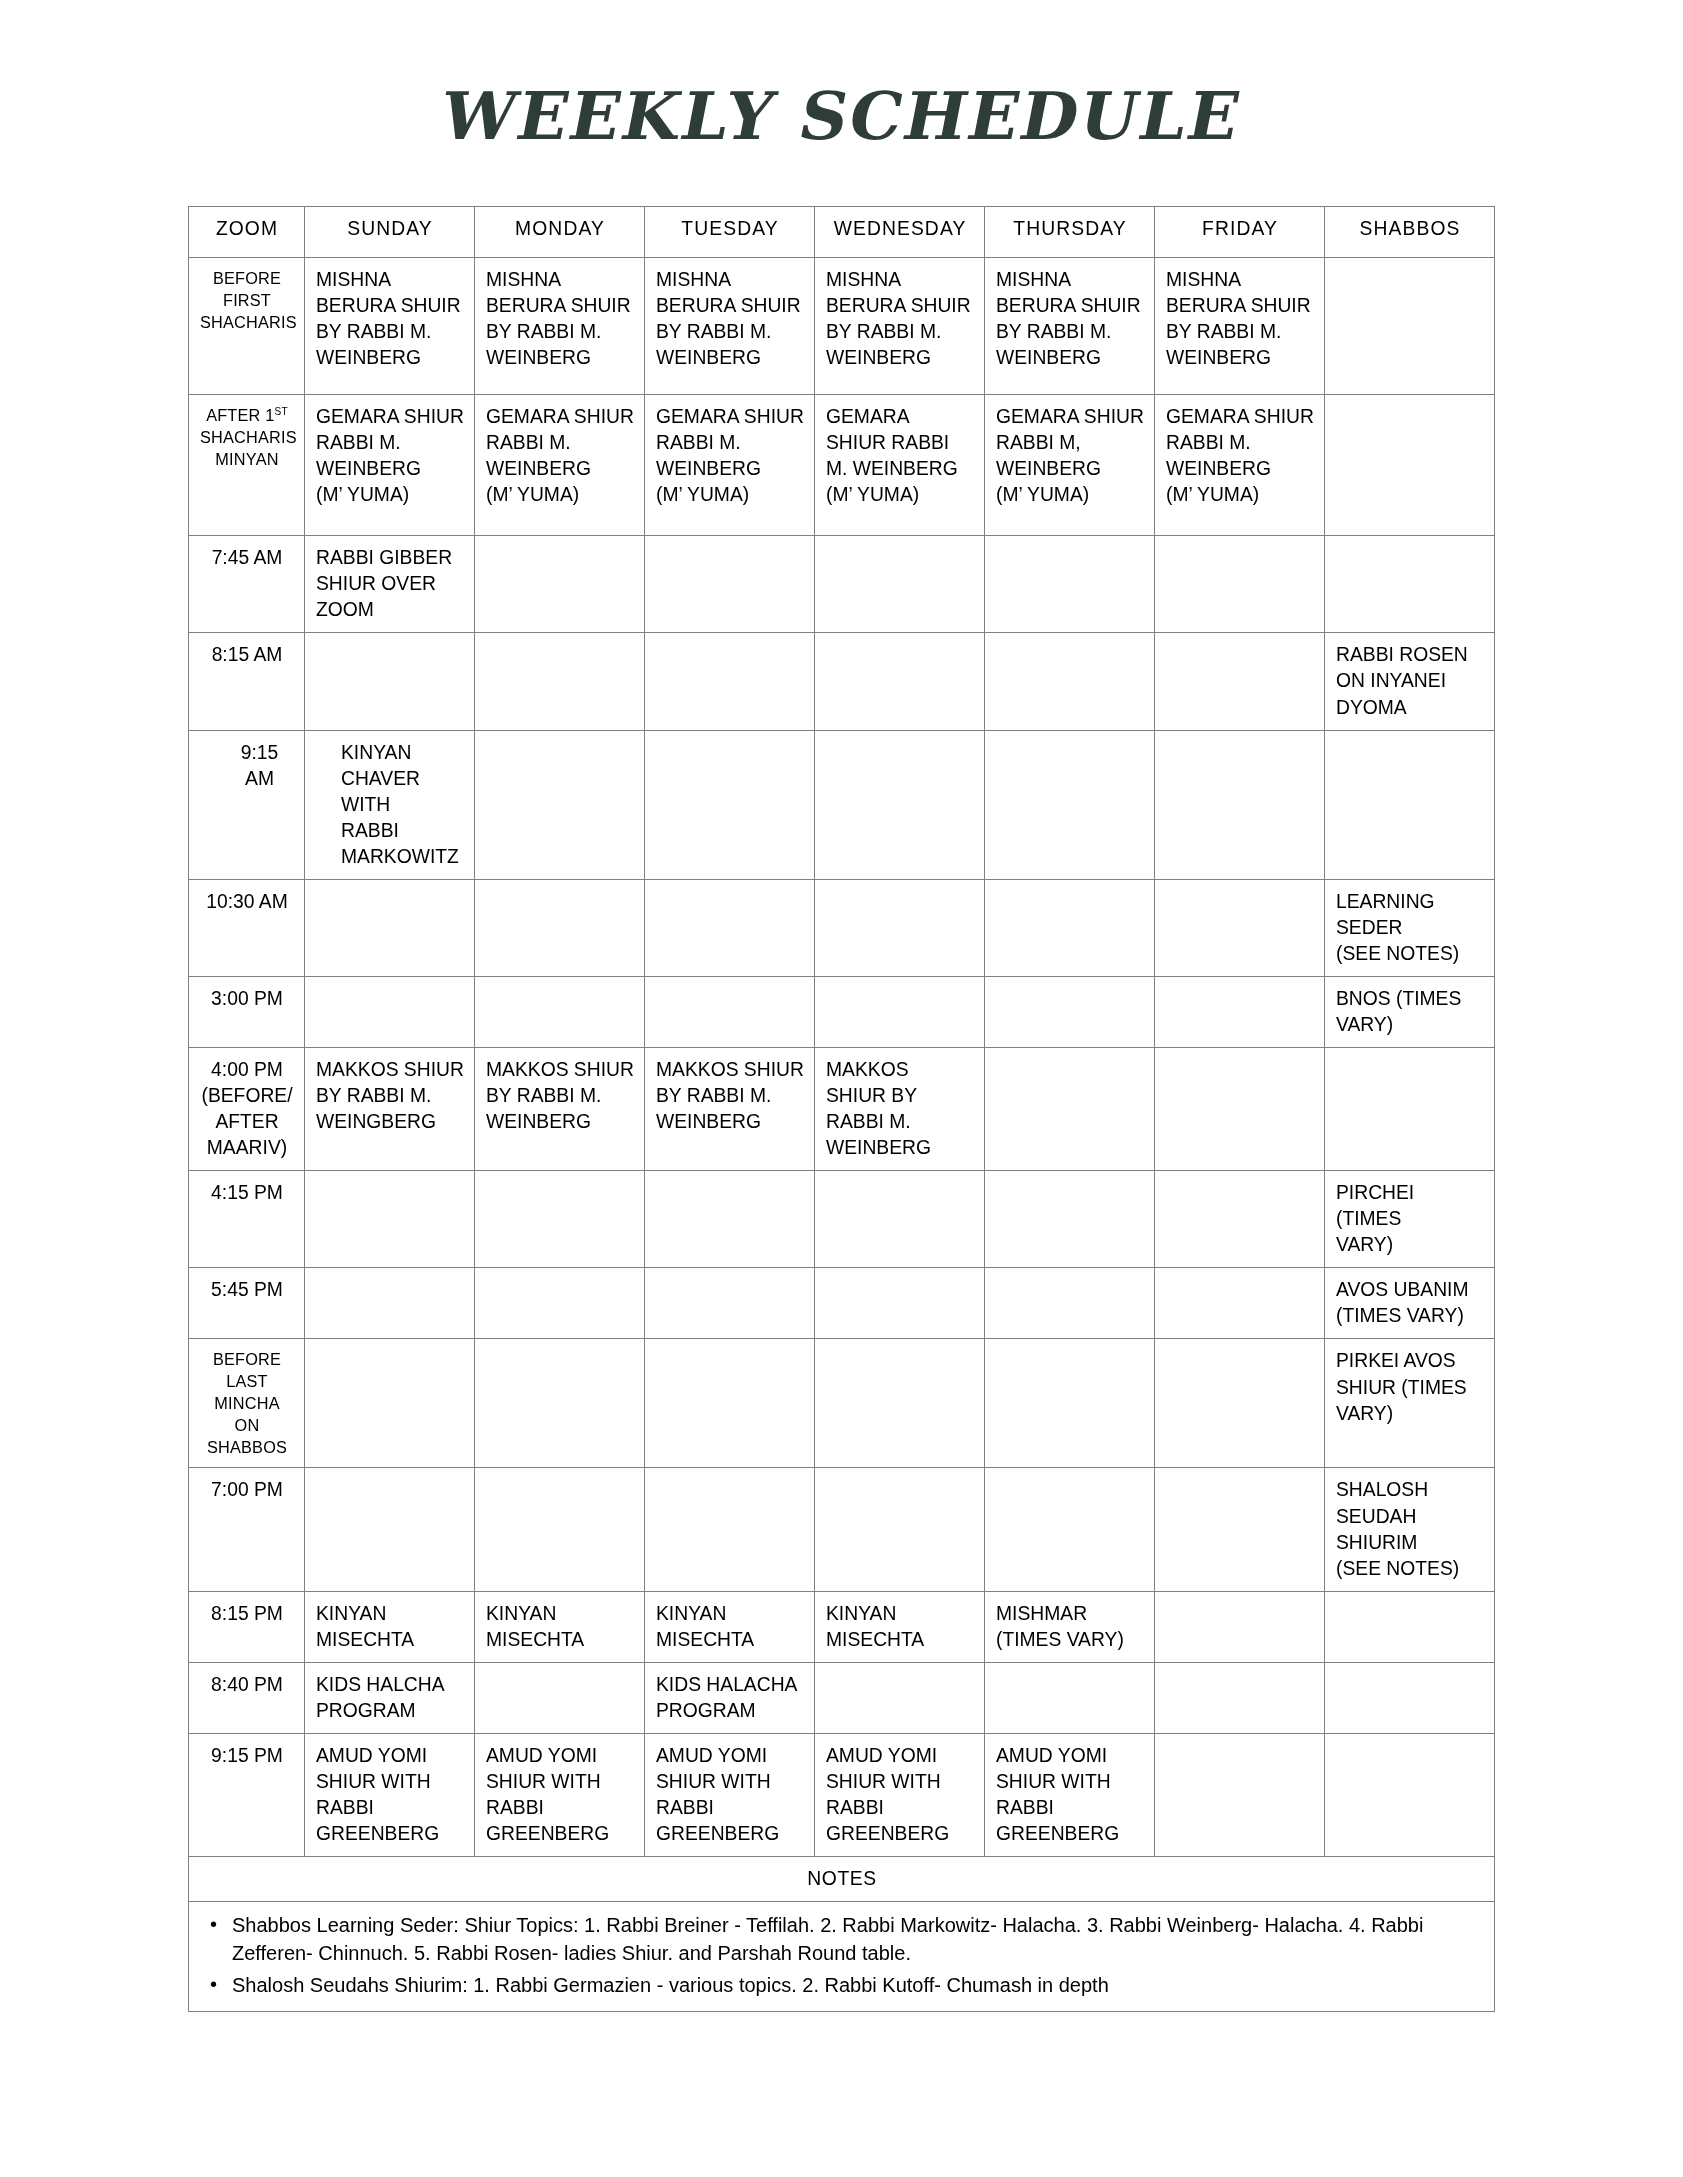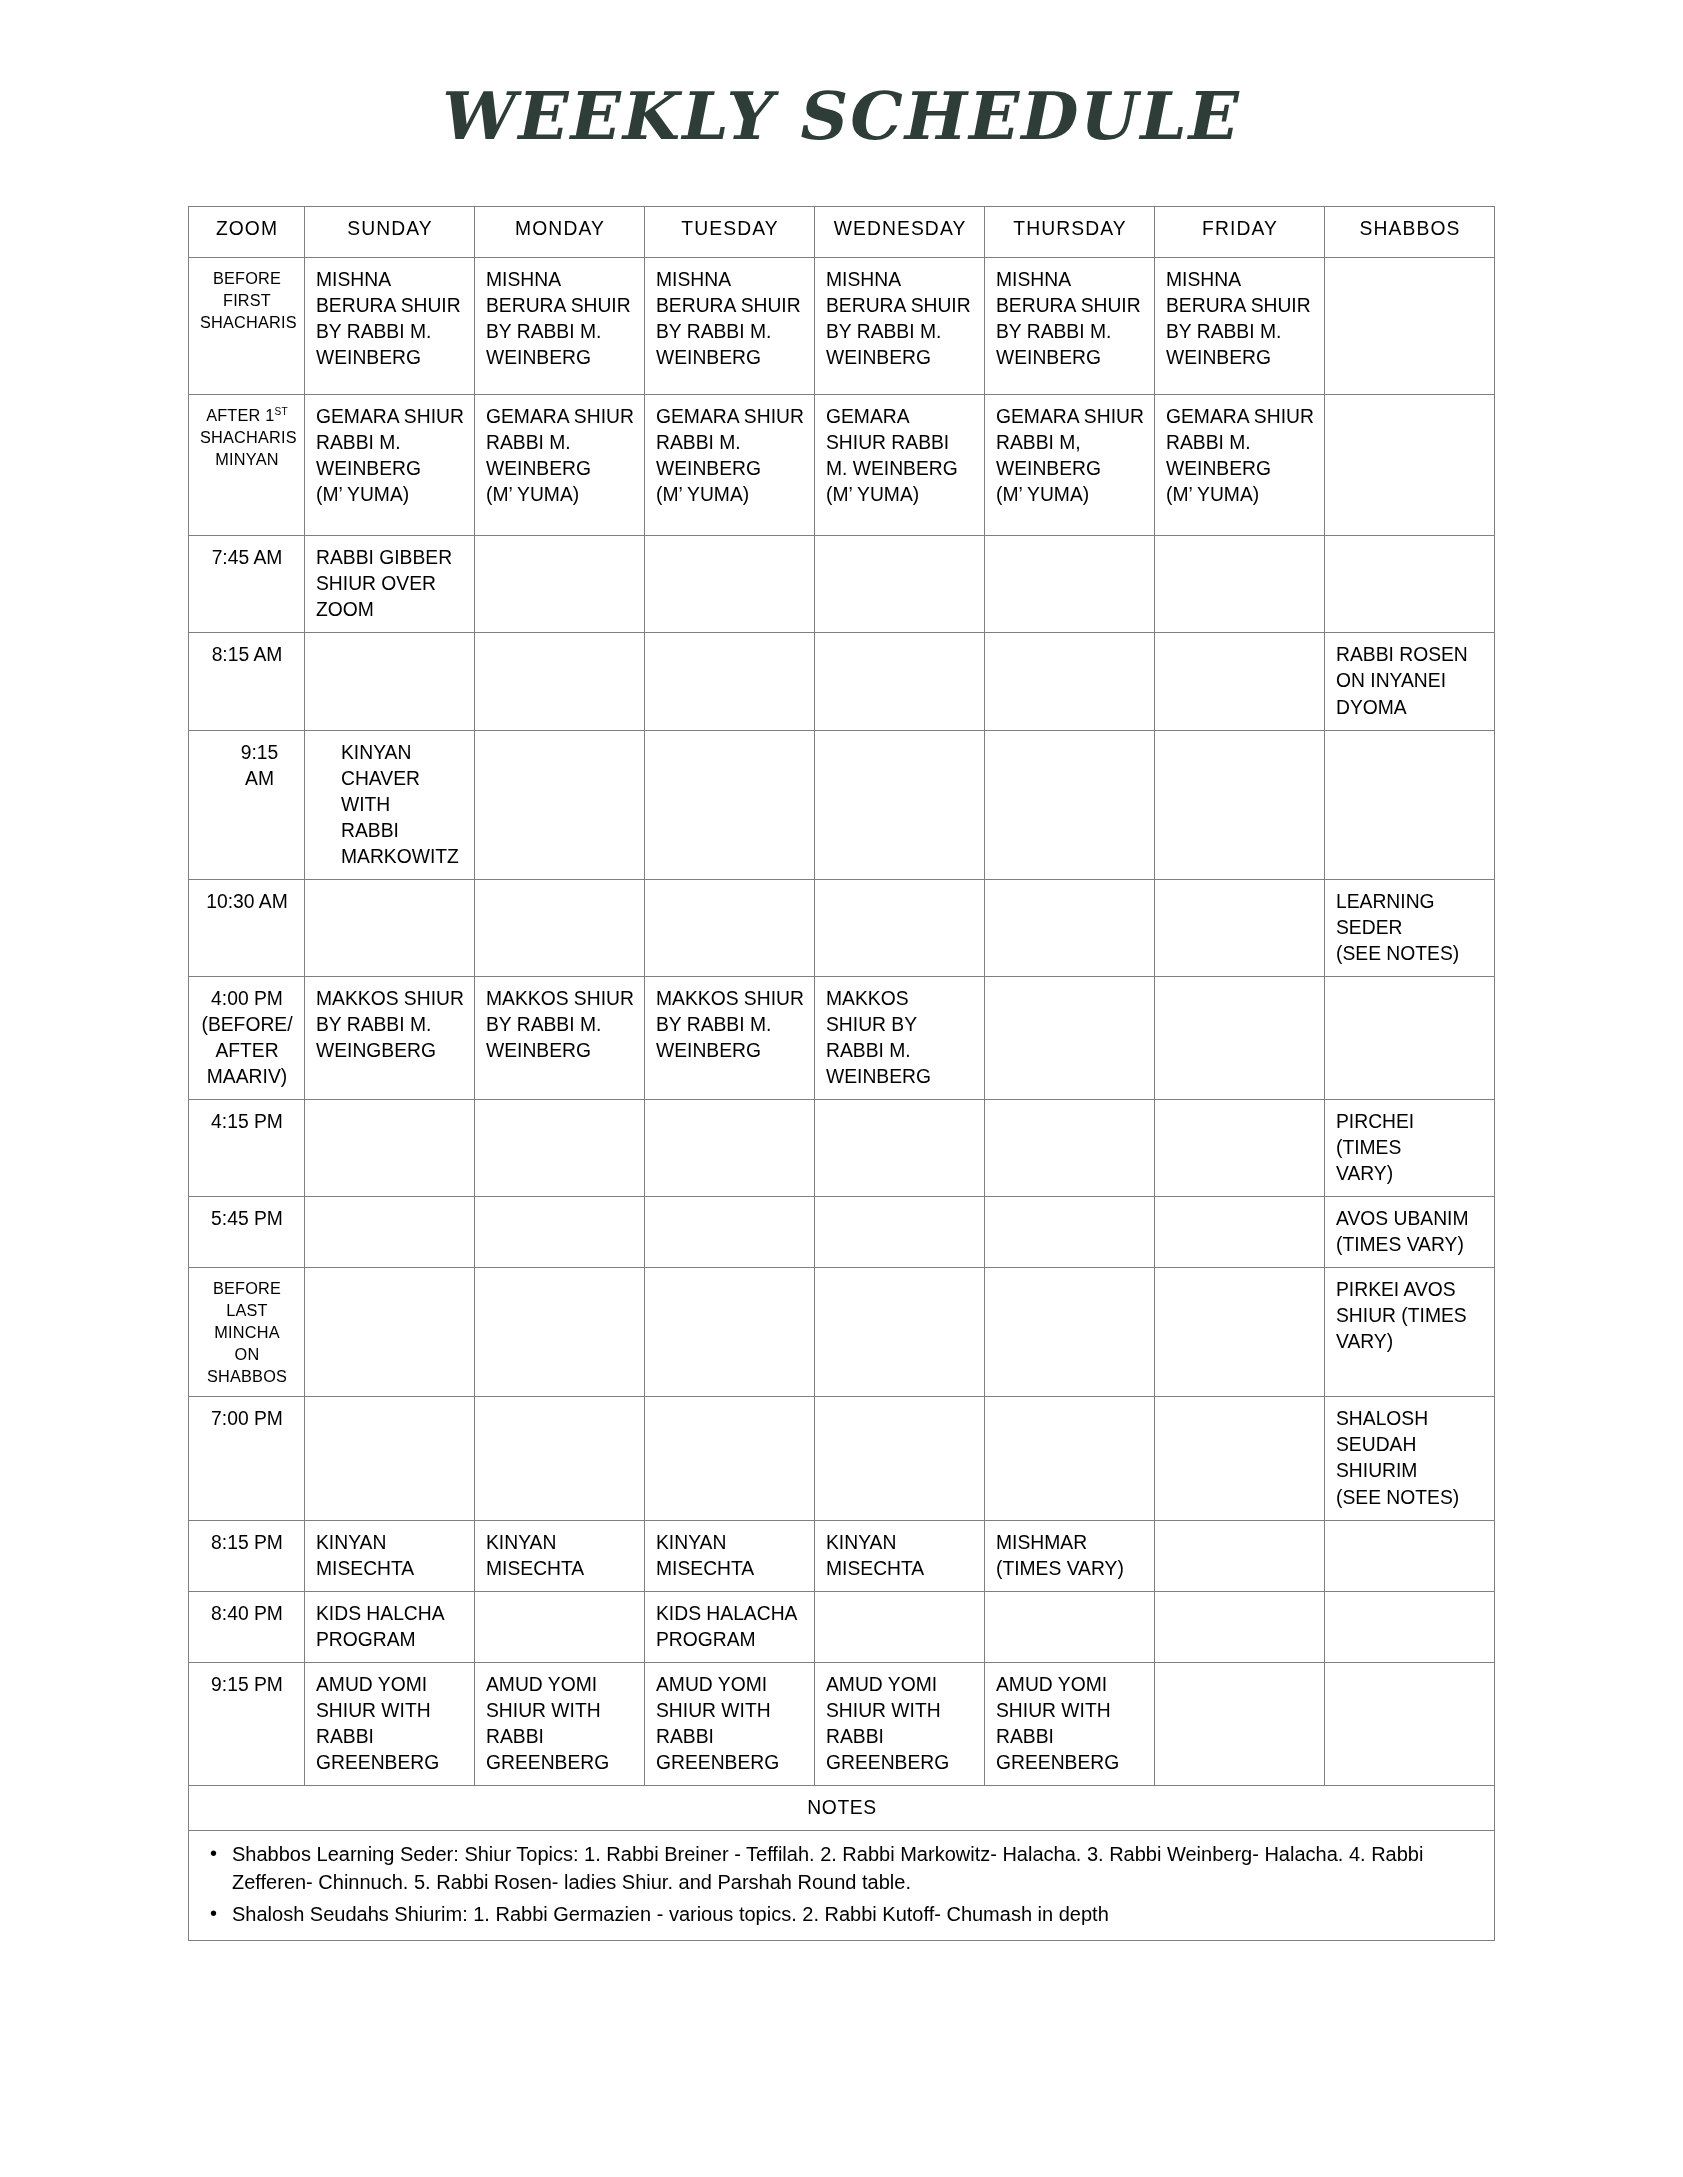--- a/index.html
+++ b/index.html
@@ -283,20 +283,31 @@
             <td class="day-cell"></td>
             <td class="day-cell"></td>
             <td class="day-cell"></td>
             <td class="day-cell"></td>
             <td class="day-cell"></td>
             <td class="day-cell"></td>
             <td class="day-cell">LEARNING
 SEDER
 (SEE NOTES)</td>
           </tr>
+          <tr class="r-h7">
+            <td class="time-cell" style="white-space: pre-line;">3:00 PM</td>
+            <td class="day-cell"></td>
+            <td class="day-cell"></td>
+            <td class="day-cell"></td>
+            <td class="day-cell"></td>
+            <td class="day-cell"></td>
+            <td class="day-cell"></td>
+            <td class="day-cell">BNOS (TIMES
+VARY)</td>
+          </tr>
           <tr class="r-h8">
             <td class="time-cell" style="white-space: pre-line;">4:00 PM
 (BEFORE/
 AFTER
 MAARIV)</td>
             <td class="day-cell">MAKKOS SHIUR
 BY RABBI M.
 WEINGBERG</td>
             <td class="day-cell">MAKKOS SHIUR
 BY RABBI M.

